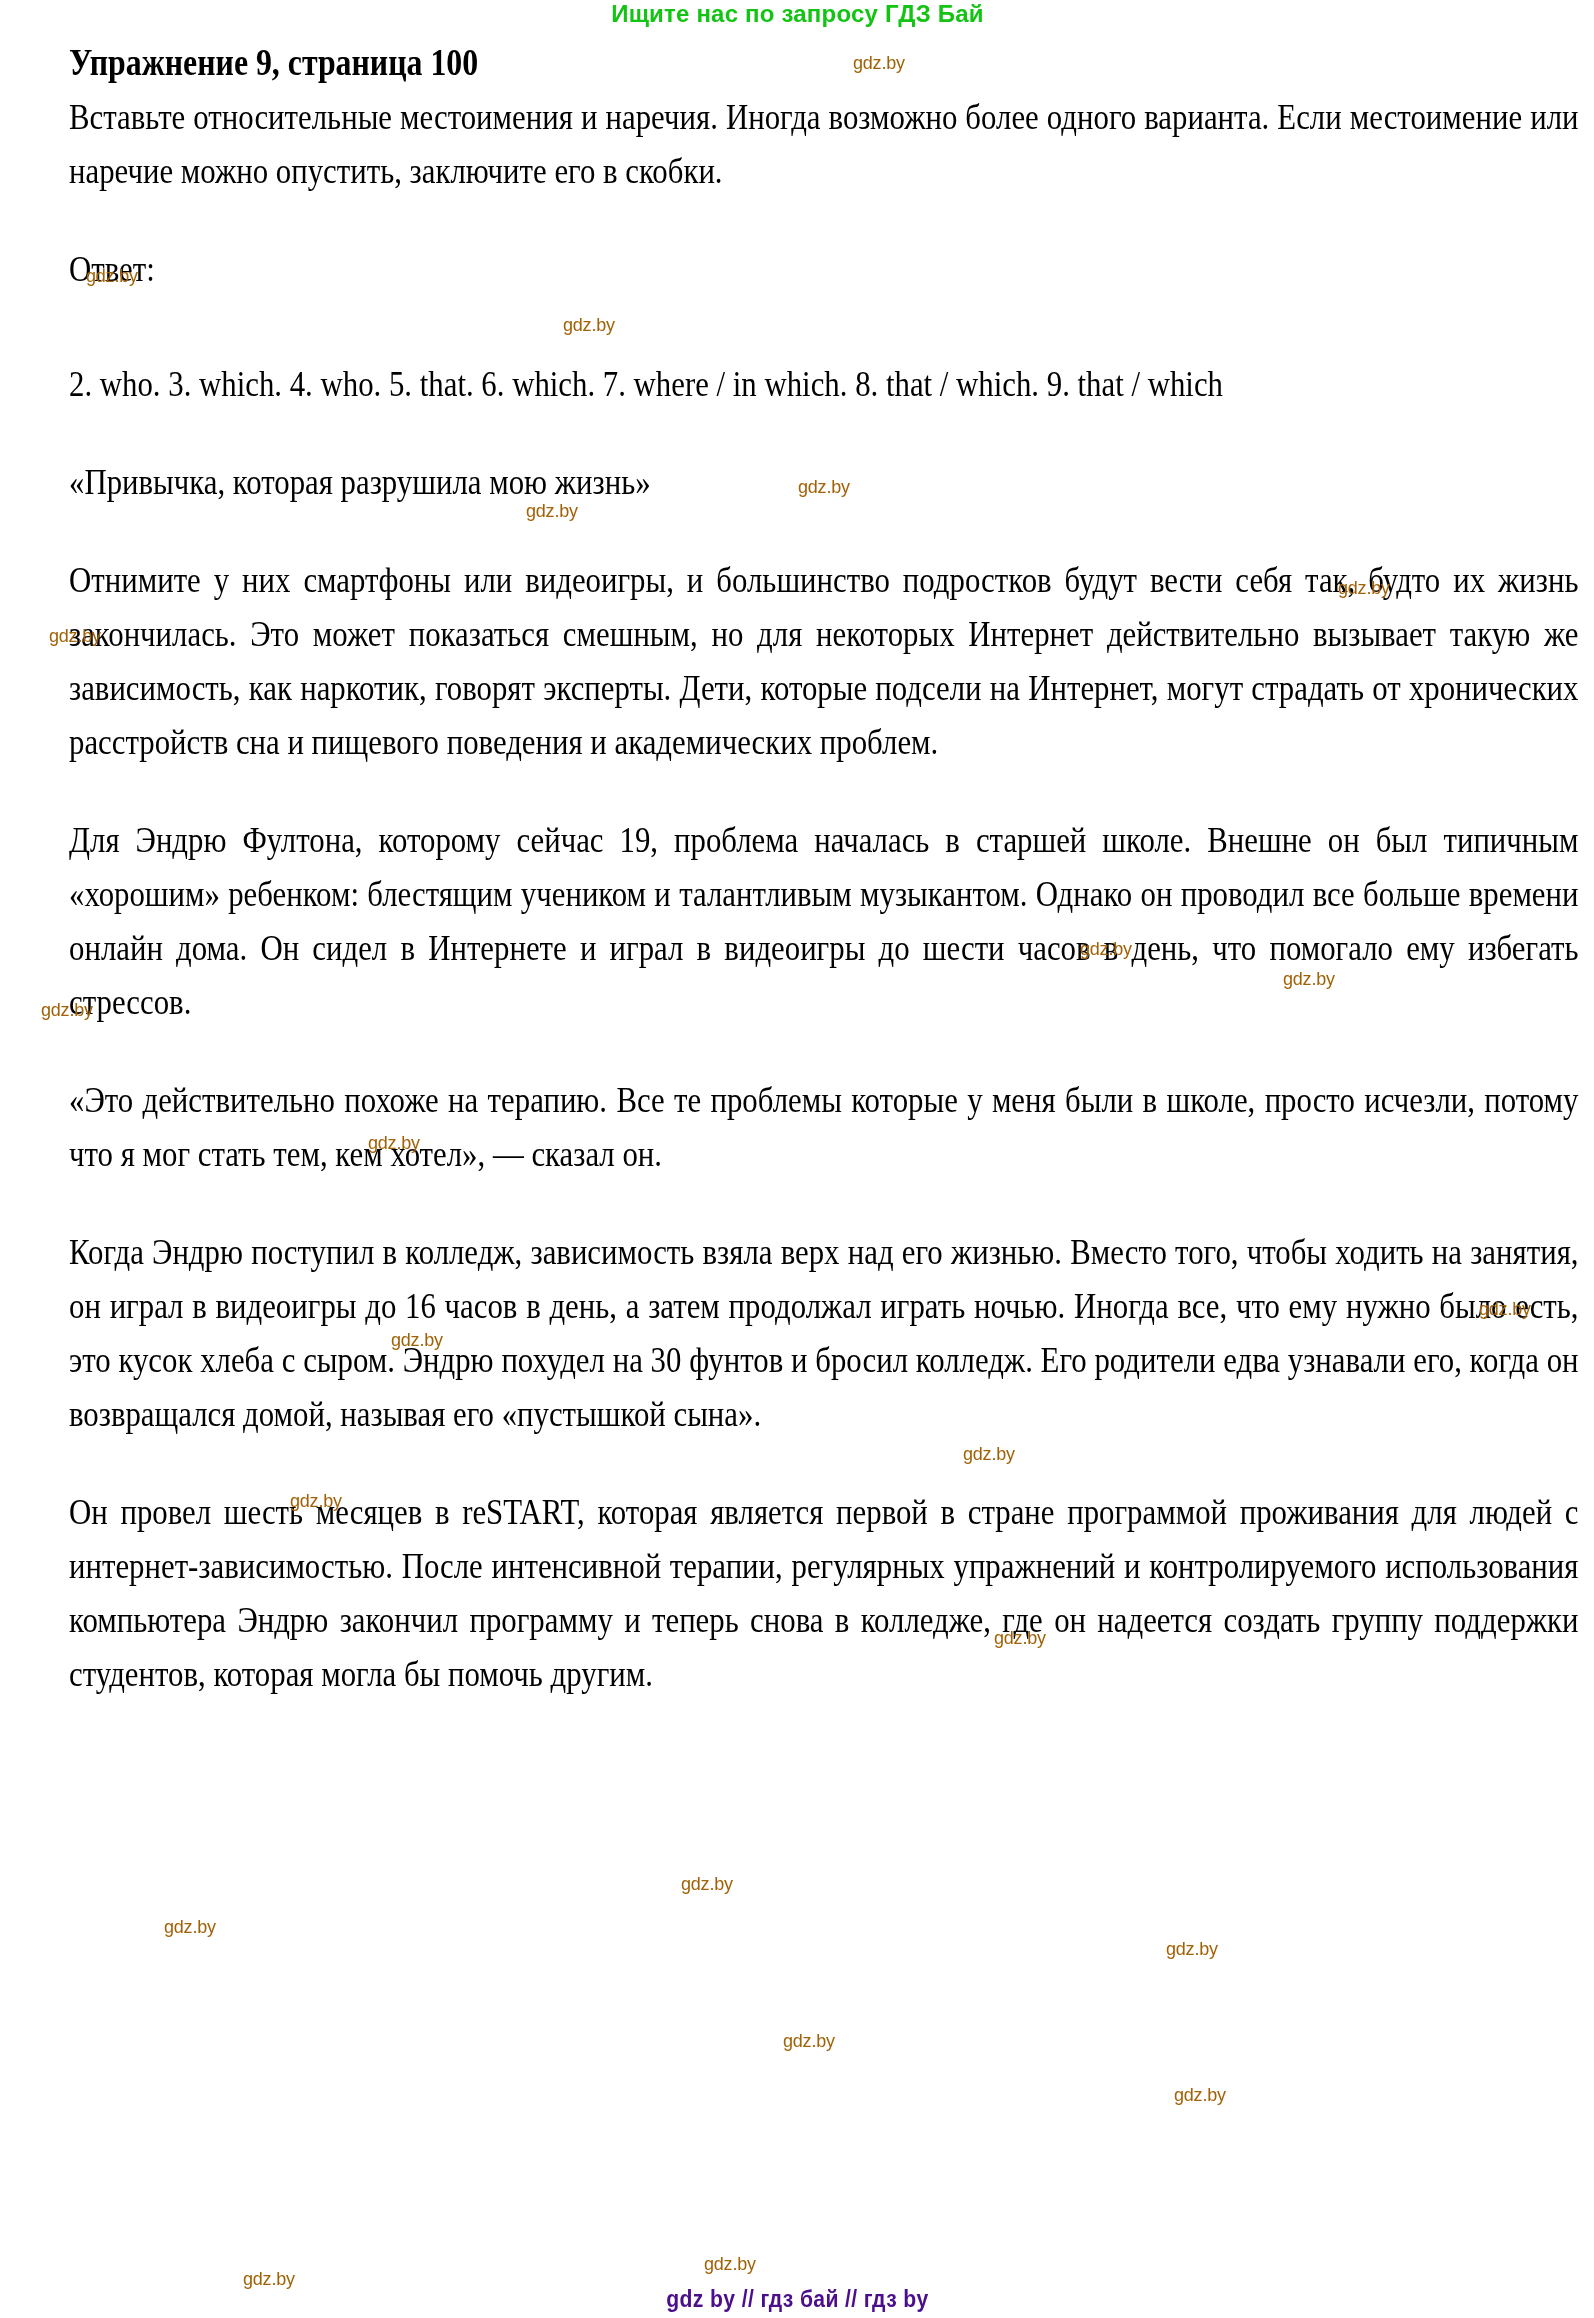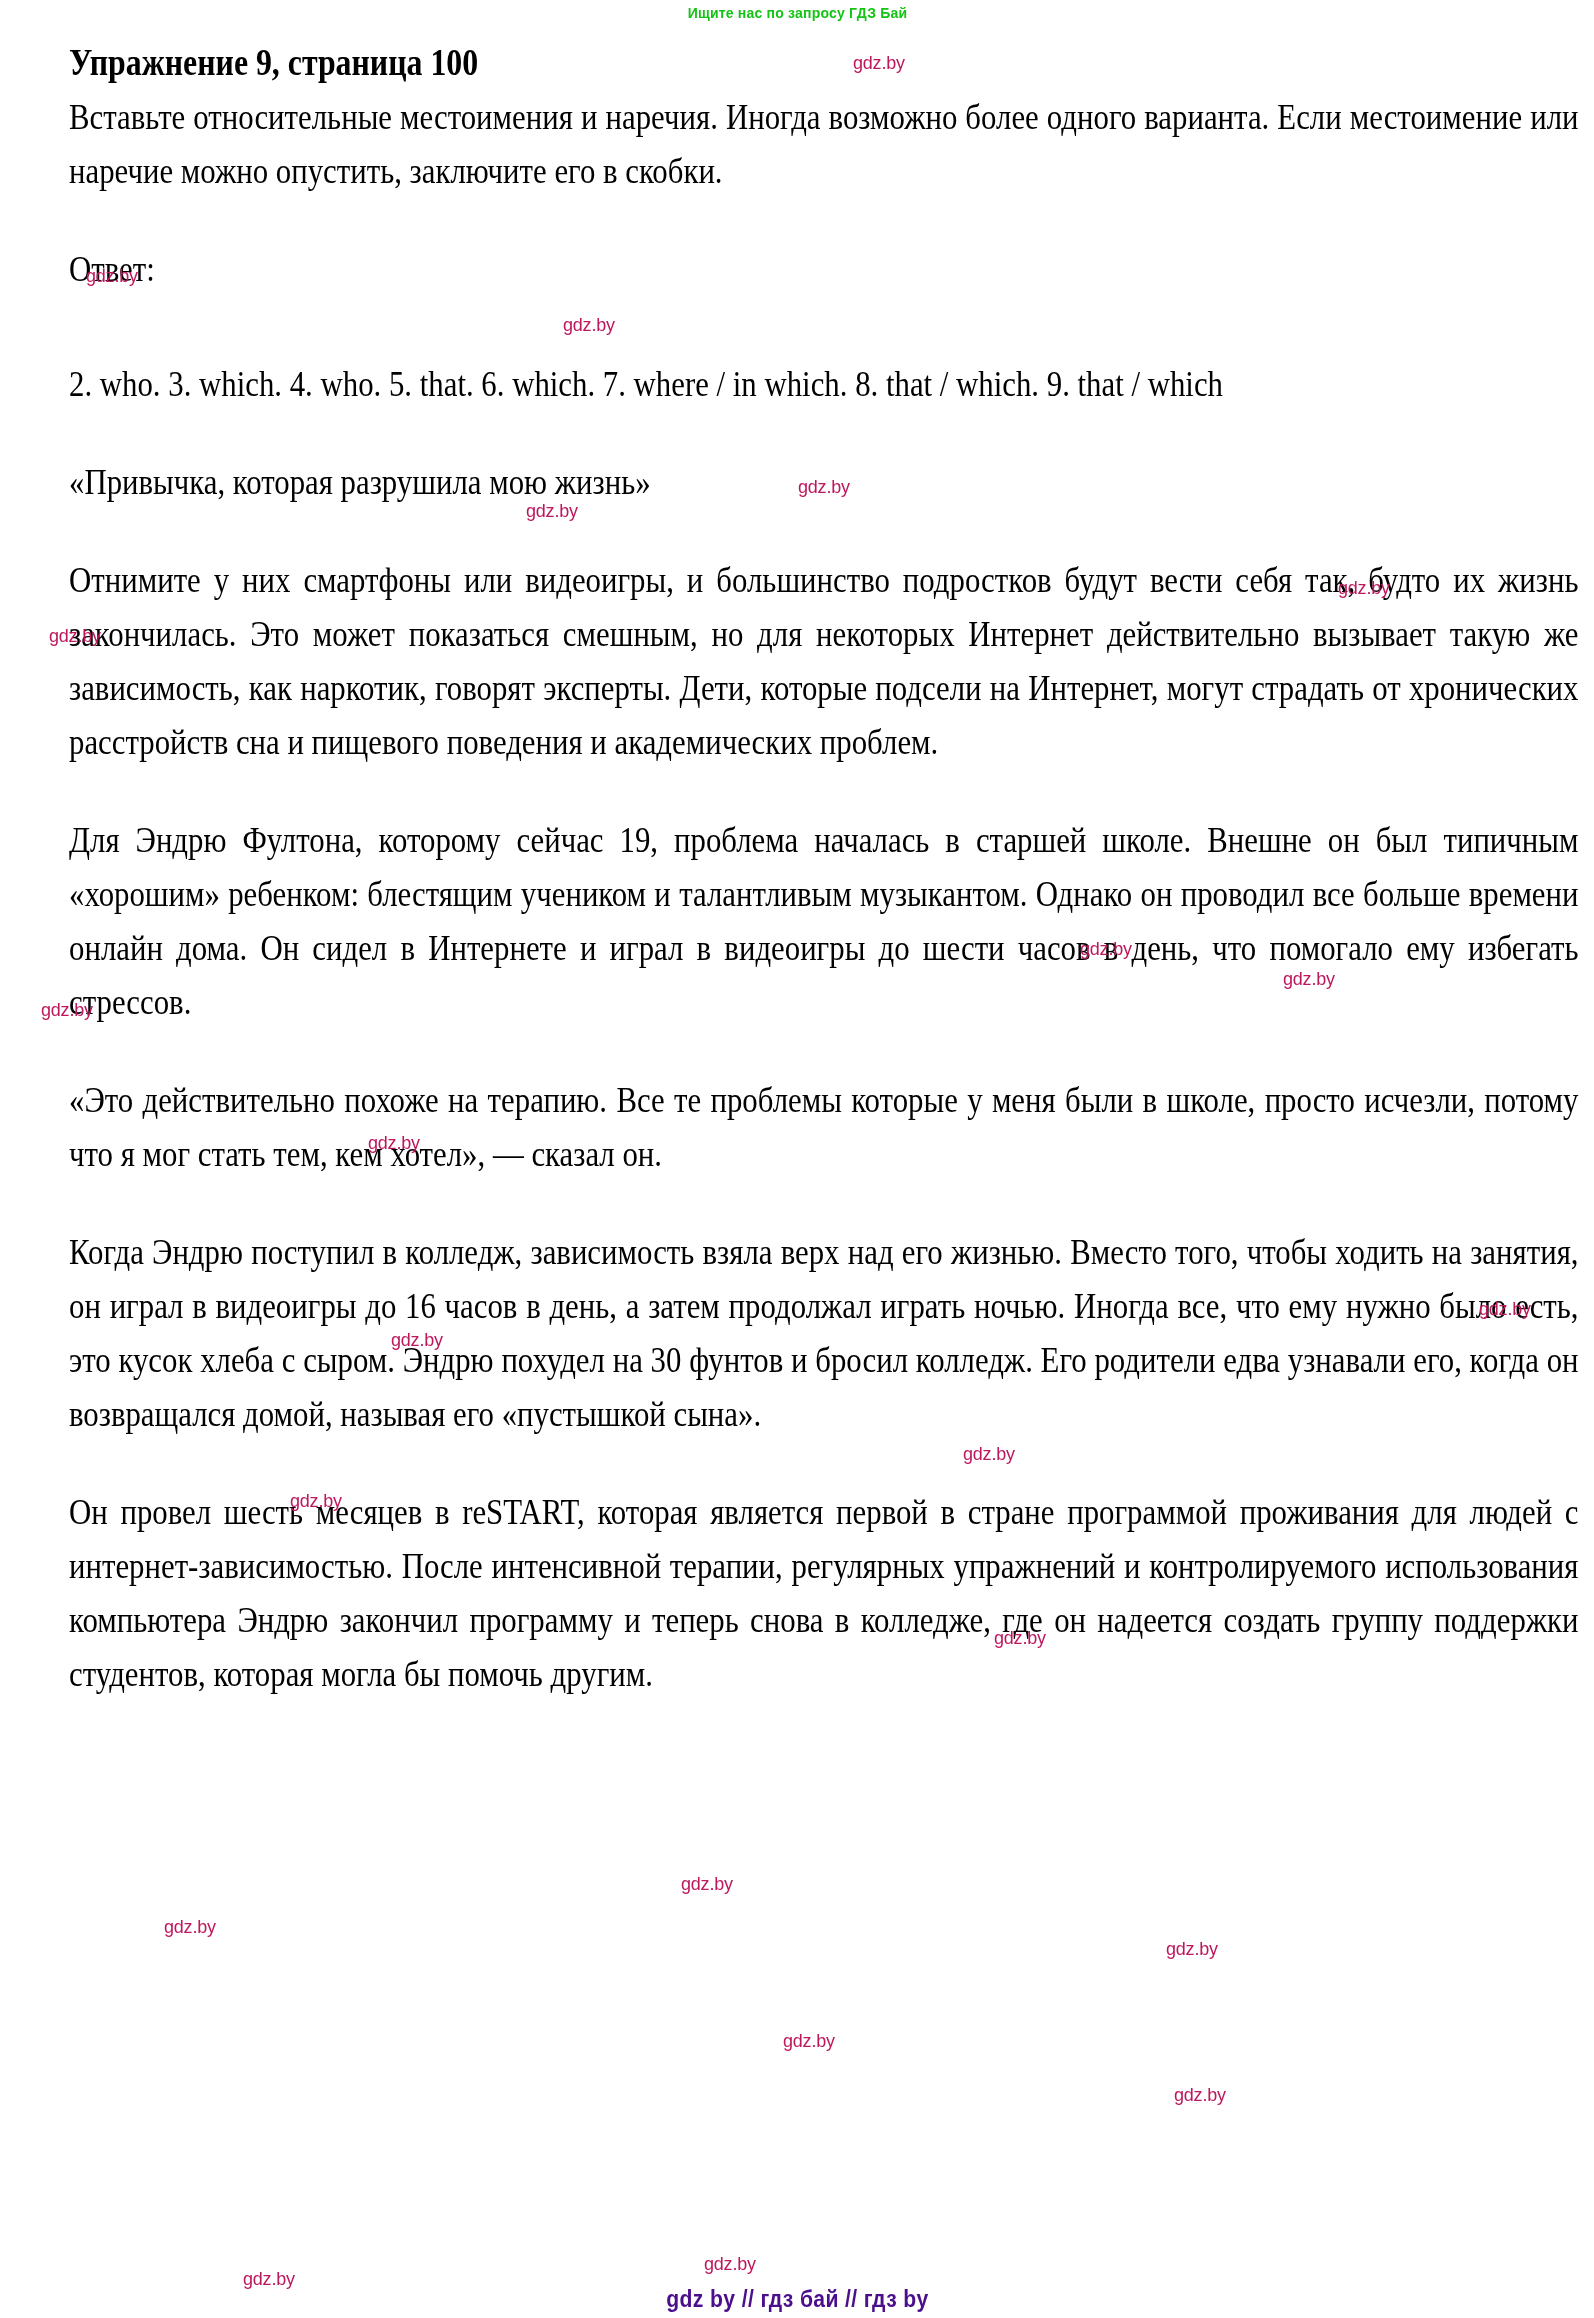--- a/index.html
+++ b/index.html
@@ -17,21 +17,21 @@
   }
 
   
   .promo-banner {
     position: absolute;
     top: 0px;
     left: 0;
     width: 100%;
     text-align: center;
     font-family: "Liberation Sans", "DejaVu Sans", sans-serif;
-    font-size: 14px;
+    font-size: 24px;
     font-weight: 700;
     color: #14c414;
     letter-spacing: 0.2px;
     line-height: 27px;
   }
 
   
   .page {
     position: absolute;
     top: 0;
@@ -74,21 +74,21 @@
     text-align: left;
   }
   .gap-md { height: 44px; }
   .gap-lg { height: 61px; }
 
   
   .wm {
     position: absolute;
     font-family: "Liberation Sans", "DejaVu Sans", sans-serif;
     font-size: 18px;
-    color: #be185d;
+    color: #a16207;
     white-space: nowrap;
     letter-spacing: -0.2px;
   }
 
   
   .footer-links {
     position: absolute;
     left: 0;
     bottom: 6.3px;
     width: 100%;

